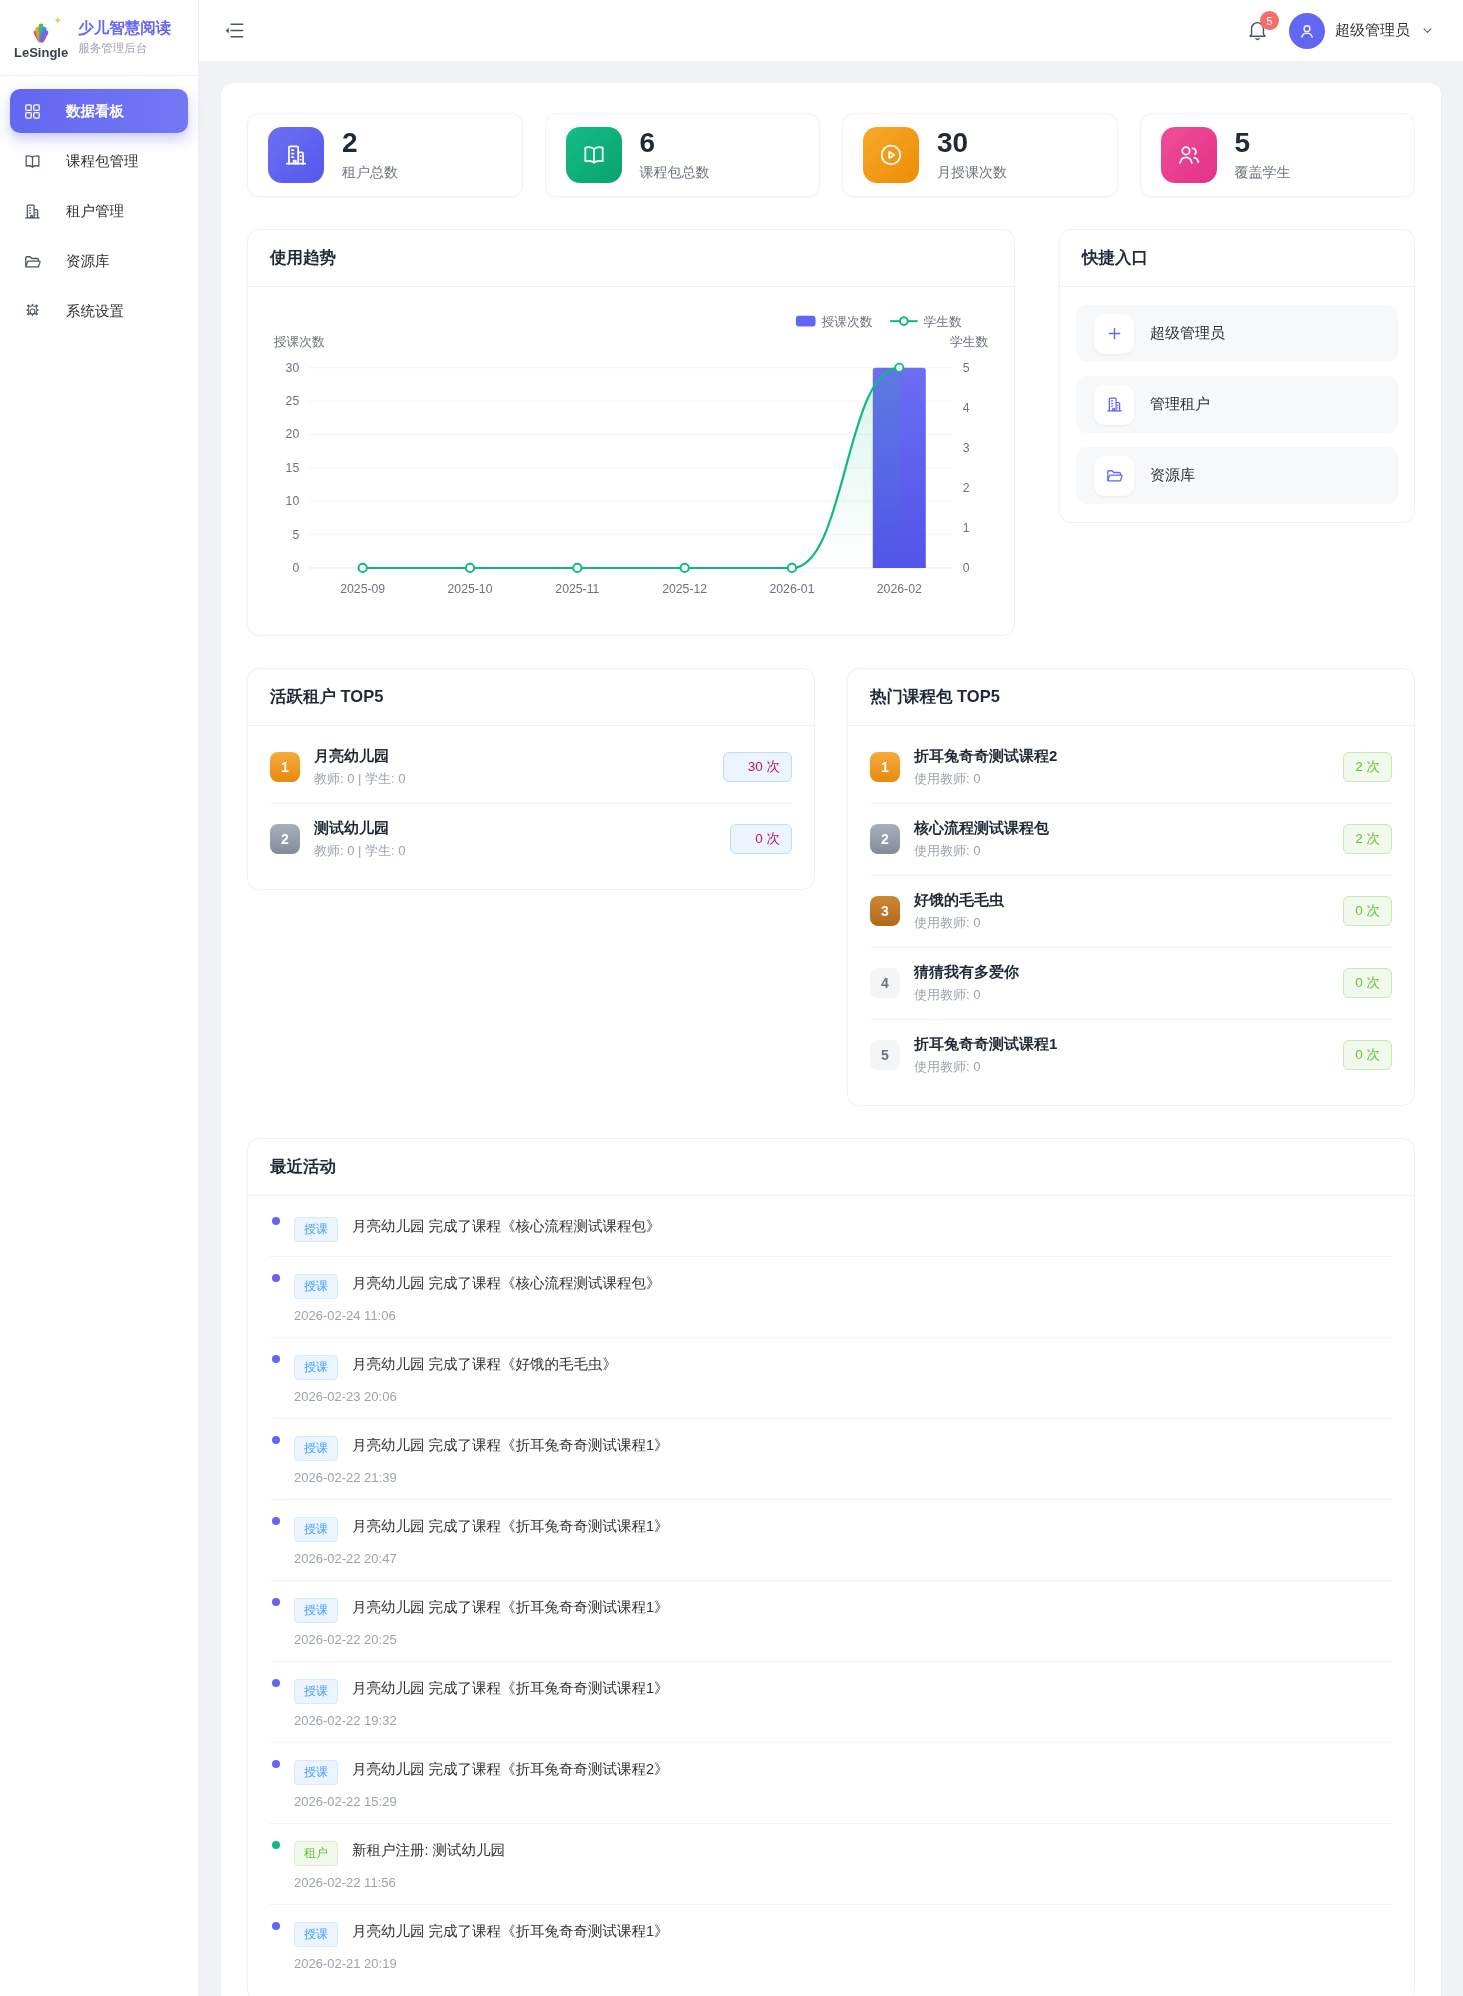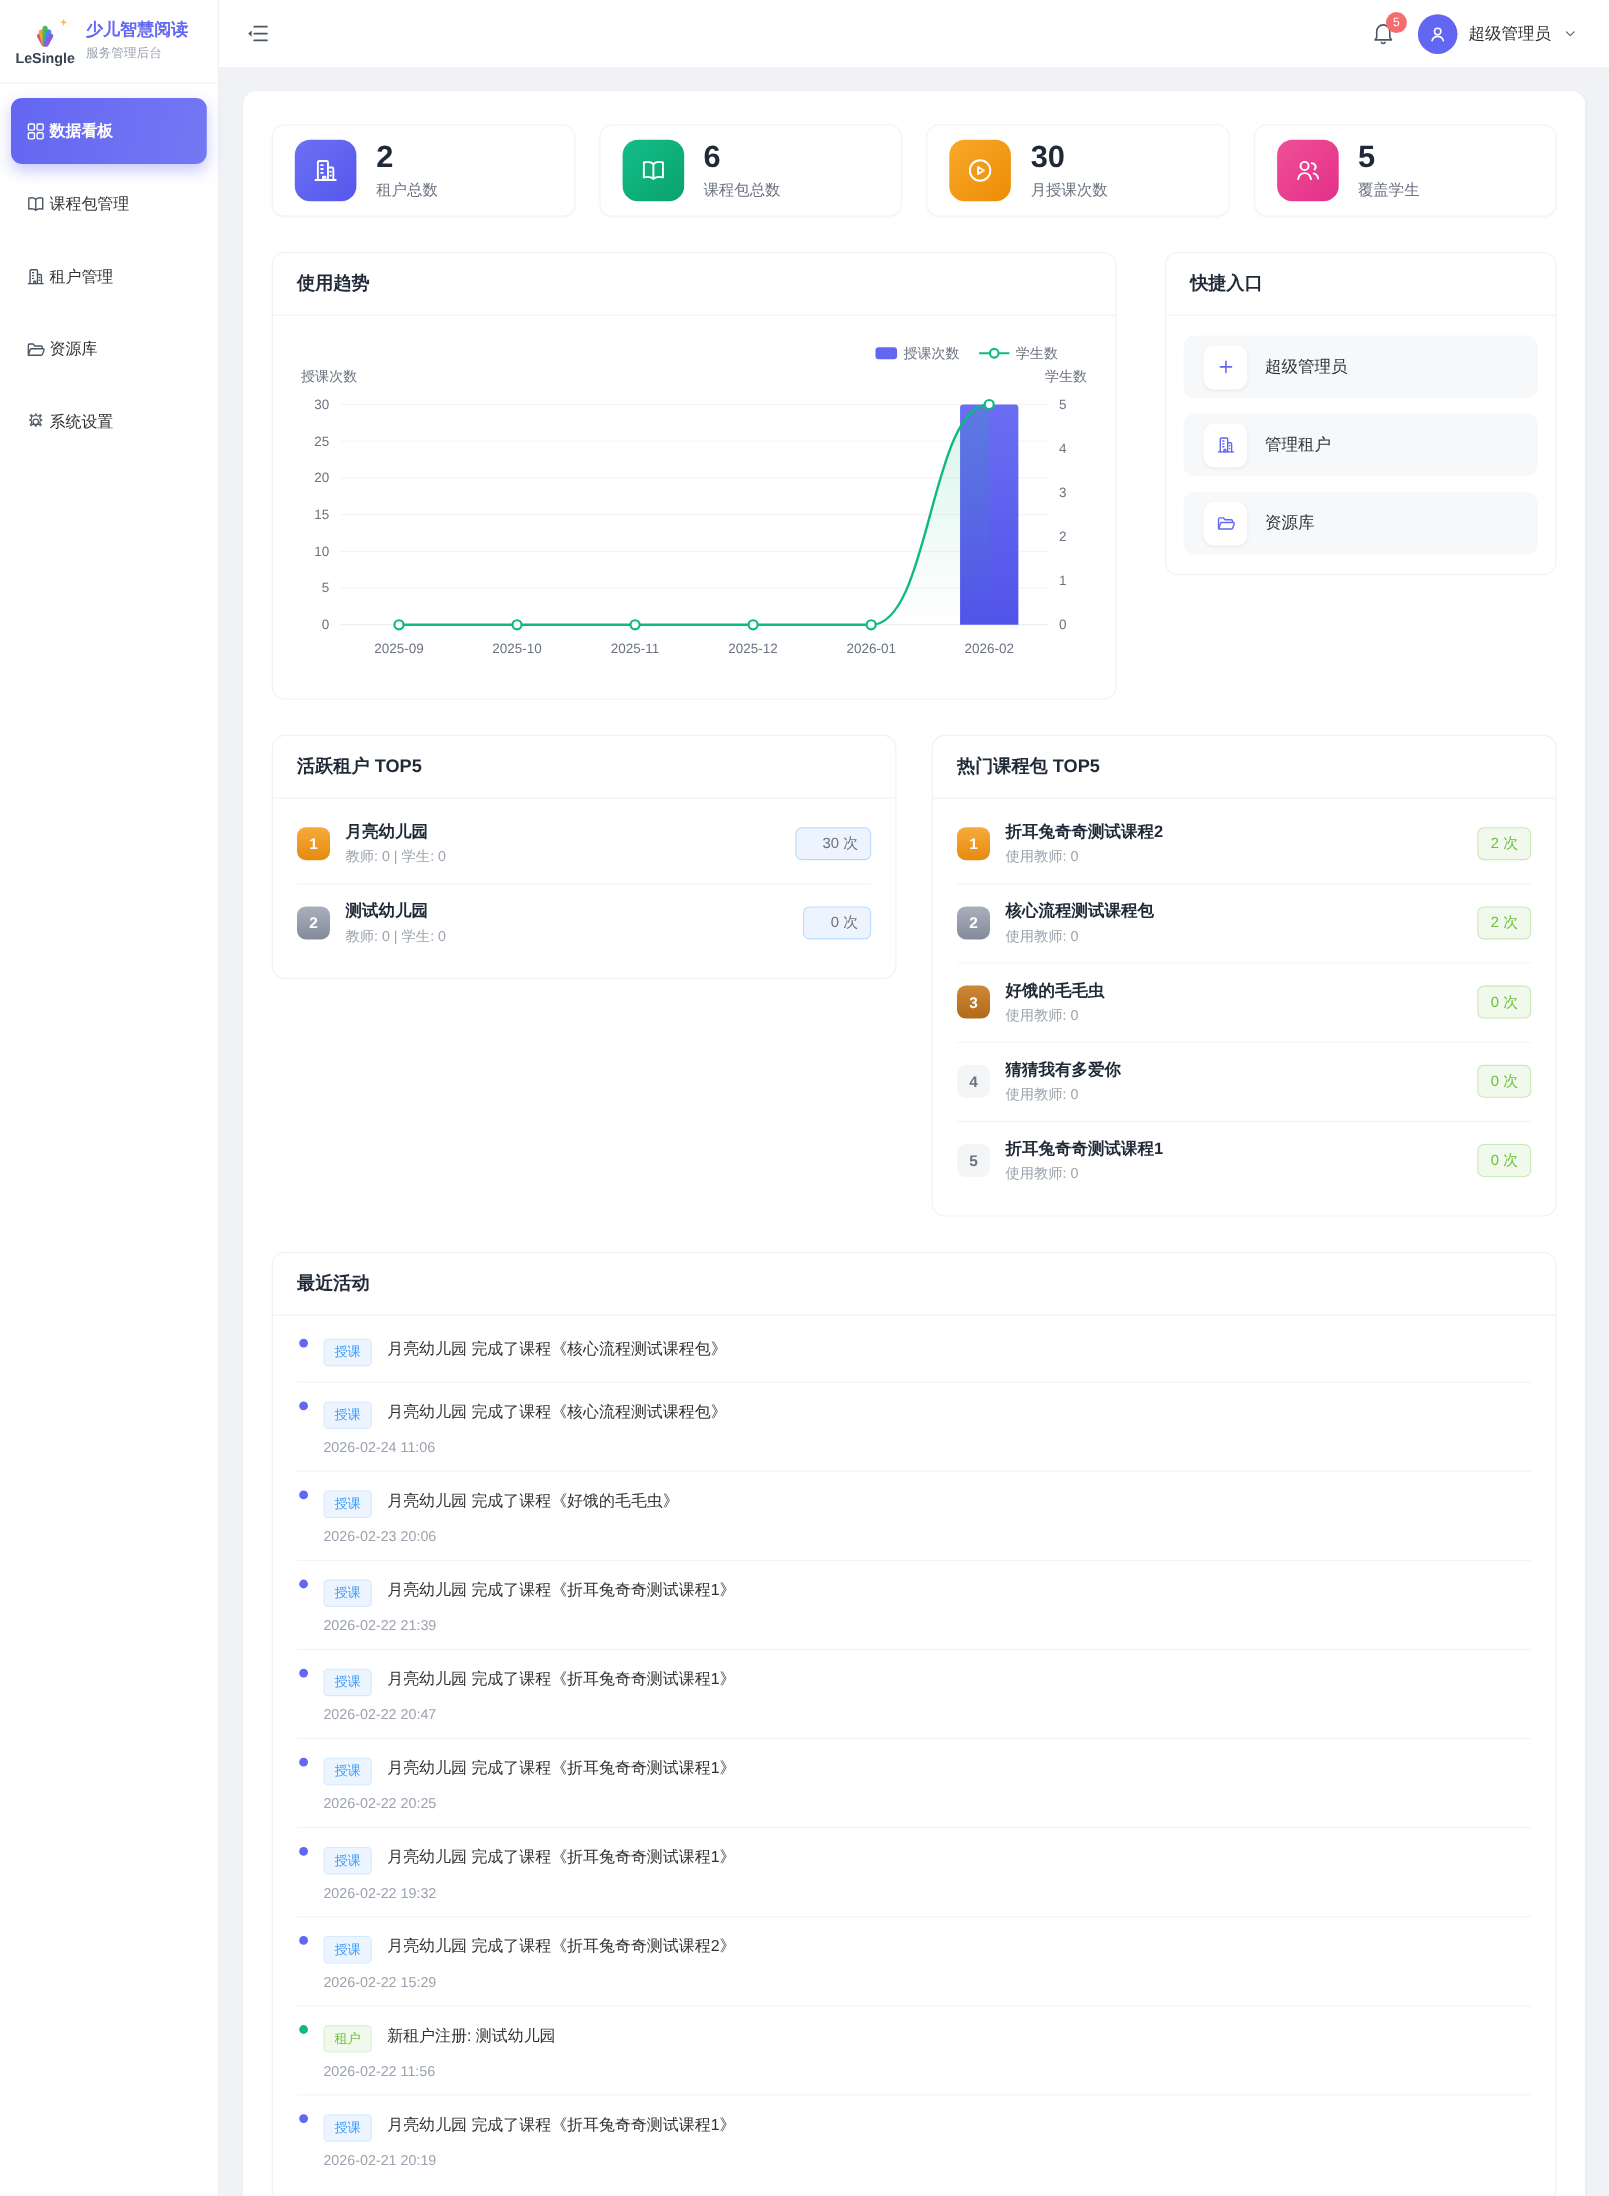--- a/index.html
+++ b/index.html
@@ -9,21 +9,21 @@
   
   .sidebar { position:absolute; left:0; top:0; width:199px; height:1996px; background:#fff;
     border-right:1px solid #ededf2; z-index:10; }
   .logo-area { height:76px; padding:10px 14px; display:flex; align-items:center; gap:10px;
     border-bottom:1px solid #f0f0f4; }
   .logo-left { display:flex; flex-direction:column; align-items:center;font-weight:bold; }
   .logo-text { font-size:13px; color:#374151; margin-top:1px; }
   .app-title { font-size:15.5px; font-weight:700; color:#6366f1; line-height:1.2; }
   .app-subtitle { font-size:11.5px; color:#9ca3af; margin-top:3px; }
   .menu { padding:13px 10px; }
-  .menu-item { display:flex; align-items:center; gap:3px; height:60px; padding:0 13px;
+  .menu-item { display:flex; align-items:center; gap:24px; height:44px; padding:0 13px;
     border-radius:10px; font-size:14.5px; color:#303133; cursor:pointer; margin-bottom:6px; }
   .menu-item .mi-icon { width:19px; height:19px; color:#4b5563; display:flex; flex:0 0 auto; }
   .menu-item.active { background:linear-gradient(100deg,#6366f1,#7478f4); color:#fff; font-weight:600;
     box-shadow:0 6px 14px rgba(99,102,241,.35); }
   .menu-item.active .mi-icon { color:#fff; }
 
   
   .topbar { position:absolute; left:199px; right:0; top:0; height:62px; background:#fff;
     border-bottom:1px solid #f1f1f5; display:flex; align-items:center; justify-content:space-between;
     padding:0 28px 0 24px; }
@@ -82,21 +82,21 @@
   .rank-badge { width:30px; height:30px; border-radius:8px; display:flex; align-items:center;
     justify-content:center; font-size:14px; font-weight:700; color:#fff; flex:0 0 auto; }
   .rk-1 { background:linear-gradient(180deg,#f5ab3d,#e68a0d); }
   .rk-2 { background:linear-gradient(180deg,#a9b0bc,#838b9a); }
   .rk-3 { background:linear-gradient(180deg,#cd8836,#b06a1a); }
   .rk-light { background:#f4f5f7; color:#6b7280; font-weight:600; }
   .rank-info { flex:1; min-width:0; }
   .rank-name { font-size:15px; font-weight:600; color:#1f2937; }
   .rank-meta { font-size:13px; color:#9ca3af; margin-top:4px; }
   .count-pill { font-size:13.5px; padding:5px 11px; border-radius:6px; border:1px solid; flex:0 0 auto; }
-  .pill-blue  { color:#737373; background:#ecf5ff; border-color:#b9dcff;padding-left:24px; }
+  .pill-blue  { color:#be185d; background:#ecf5ff; border-color:#b9dcff;padding-left:24px; }
   .pill-green { color:#67c23a; background:#f0f9eb; border-color:#c8e9b8; }
 
   .activity-panel { margin-top:32px; }
   .act-body { padding:4px 22px 16px; }
   .act-item { padding:17px 0 14px; border-bottom:1px solid #f2f3f6; }
   .act-item:last-child { border-bottom:none; }
   .act-line { display:flex; align-items:flex-start; gap:14px; }
   .act-dot { width:8px; height:8px; border-radius:50%; flex:0 0 auto; margin-left:2px; }
   .dot-primary { background:#6366f1; }
   .dot-success { background:#10b981; }

